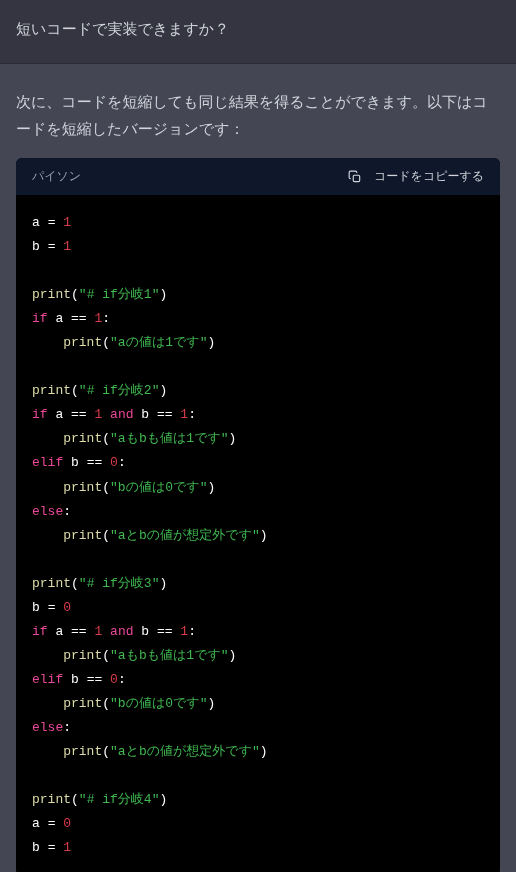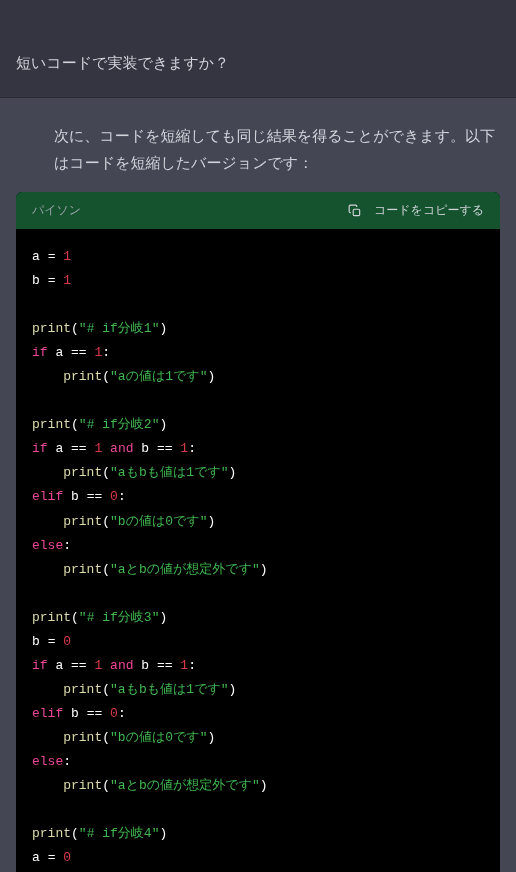--- a/index.html
+++ b/index.html
@@ -9,43 +9,41 @@
       background: #343541;
       font-family: -apple-system, BlinkMacSystemFont, "Segoe UI", sans-serif;
       color: #d1d5db;
       overflow: hidden;
     }
     .user-message {
       padding: 20px 16px 24px 16px;
       font-size: 15px;
       color: #d1d5db;
       border-bottom: 1px solid #2a2b32;
-      margin-top: 34px;
     }
     .assistant-message {
       padding: 24px 16px 16px 16px;
       background: #444654;
     }
     .assistant-text {
       font-size: 15px;
       line-height: 1.8;
       color: #d1d5db;
       margin-bottom: 16px;
-      margin-left: 38px;
     }
     .code-block {
       background: #000000;
       border-radius: 6px;
       overflow: hidden;
     }
     .code-header {
       display: flex;
       justify-content: space-between;
       align-items: center;
-      background: #14532d;
+      background: #0f172a;
       padding: 10px 16px;
       font-size: 12px;
       color: #9ca3af;
     }
     .copy-button {
       display: flex;
       align-items: center;
       gap: 12px;
       background: none;
       border: none;

